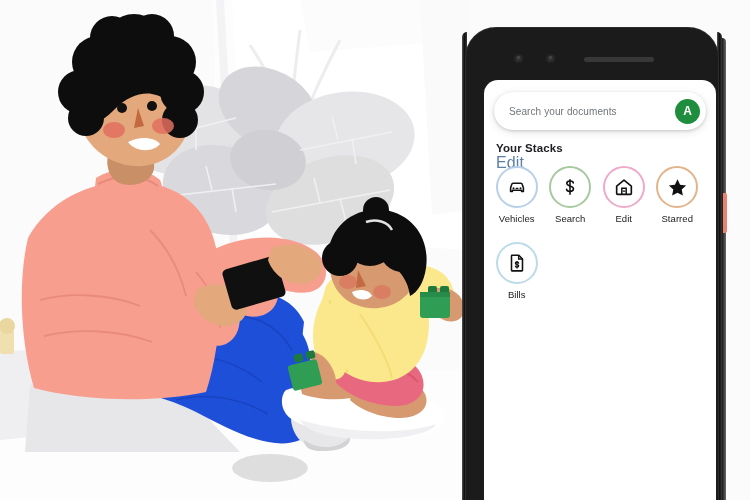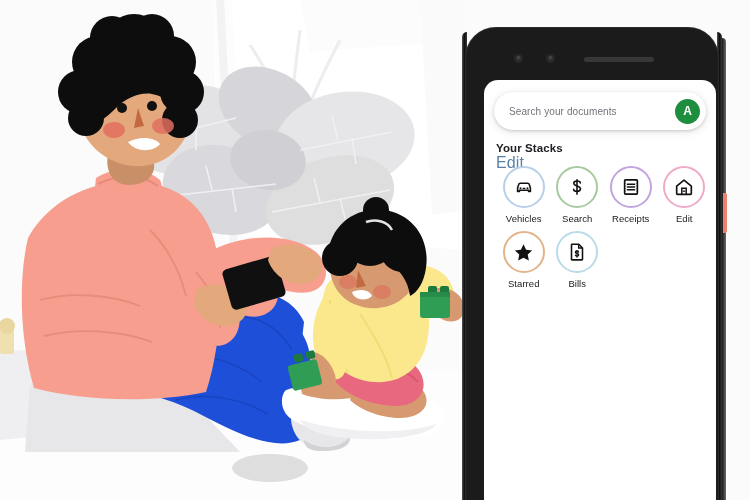--- a/index.html
+++ b/index.html
@@ -81,23 +81,23 @@
   
   .sec-head{
     position:absolute; left:12px; top:62px; width:208px;
     display:flex; align-items:baseline; justify-content:space-between;flex-direction:column;
   }
   .sec-title{ font-size:11.5px; font-weight:700; color:#202124; letter-spacing:.1px;}
   .sec-edit{ font-size:16px; font-weight:400; color:#5b7fa6; letter-spacing:.1px;}
 
   
   .stacks{
-    position:absolute; left:13px; top:86px; width:214px;
+    position:absolute; left:6px; top:86px; width:214px;
     display:grid; grid-template-columns:repeat(4,1fr);
-    row-gap:7px;
+    row-gap:18px;
   }
   .stack{ display:flex; flex-direction:column; align-items:center; }
   .stack-circle{
     width:42px; height:42px; border-radius:50%;
     border:2px solid #ccc;
     display:flex; align-items:center; justify-content:center;
     background:#fff;
   }
   .stack-circle svg{ display:block; }
   .stack-label{
@@ -320,30 +320,20 @@
             <div class="stack-circle" style="border-color: rgb(168, 201, 160);">
               <svg width="22" height="22" viewBox="0 0 24 24">
                 <path d="M12 4 V20" stroke="#111" stroke-width="1.7" stroke-linecap="round"></path>
                 <path d="M15.6 7.6 C15.6 6.3 14 5.4 12 5.4 C10 5.4 8.5 6.4 8.5 8 C8.5 9.8 10.4 10.4 12 10.9 C13.8 11.4 15.8 12.1 15.8 14 C15.8 15.8 14.1 16.8 12 16.8 C9.9 16.8 8.3 15.8 8.3 14.4" fill="none" stroke="#111" stroke-width="1.7" stroke-linecap="round"></path>
               </svg>
             </div>
             <span class="stack-label">Search</span>
           </div>
 
 
-          <div class="stack">
-            <div class="stack-circle" style="border-color: rgb(194, 165, 222);">
-              <svg width="22" height="22" viewBox="0 0 24 24">
-                <rect x="5" y="4.2" width="14" height="15.6" rx="1" fill="none" stroke="#111" stroke-width="1.7"></rect>
-                <path d="M8 9 H16 M8 12 H16 M8 15 H16" stroke="#111" stroke-width="1.5" stroke-linecap="round"></path>
-                <path d="M5.4 4.6 V19.4 M18.6 4.6 V19.4" stroke="#111" stroke-width="1.2" stroke-dasharray="1.4 1.4"></path>
-              </svg>
-            </div>
-            <span class="stack-label">Receipts</span>
-          </div>
 
           <div class="stack">
             <div class="stack-circle" style="border-color: rgb(238, 170, 200);">
               <svg width="22" height="22" viewBox="0 0 24 24">
                 <path d="M4 11 L12 4.5 L20 11 V19 C20 19.6 19.6 20 19 20 H5 C4.4 20 4 19.6 4 19 Z" fill="none" stroke="#111" stroke-width="1.8" stroke-linejoin="round"></path>
                 <path d="M9.6 20 V13.4 H14.4 V20" fill="none" stroke="#111" stroke-width="1.6"></path>
                 <path d="M11 16.4 H13" stroke="#111" stroke-width="1.4" stroke-linecap="round"></path>
               </svg>
             </div>
             <span class="stack-label">Edit</span>

